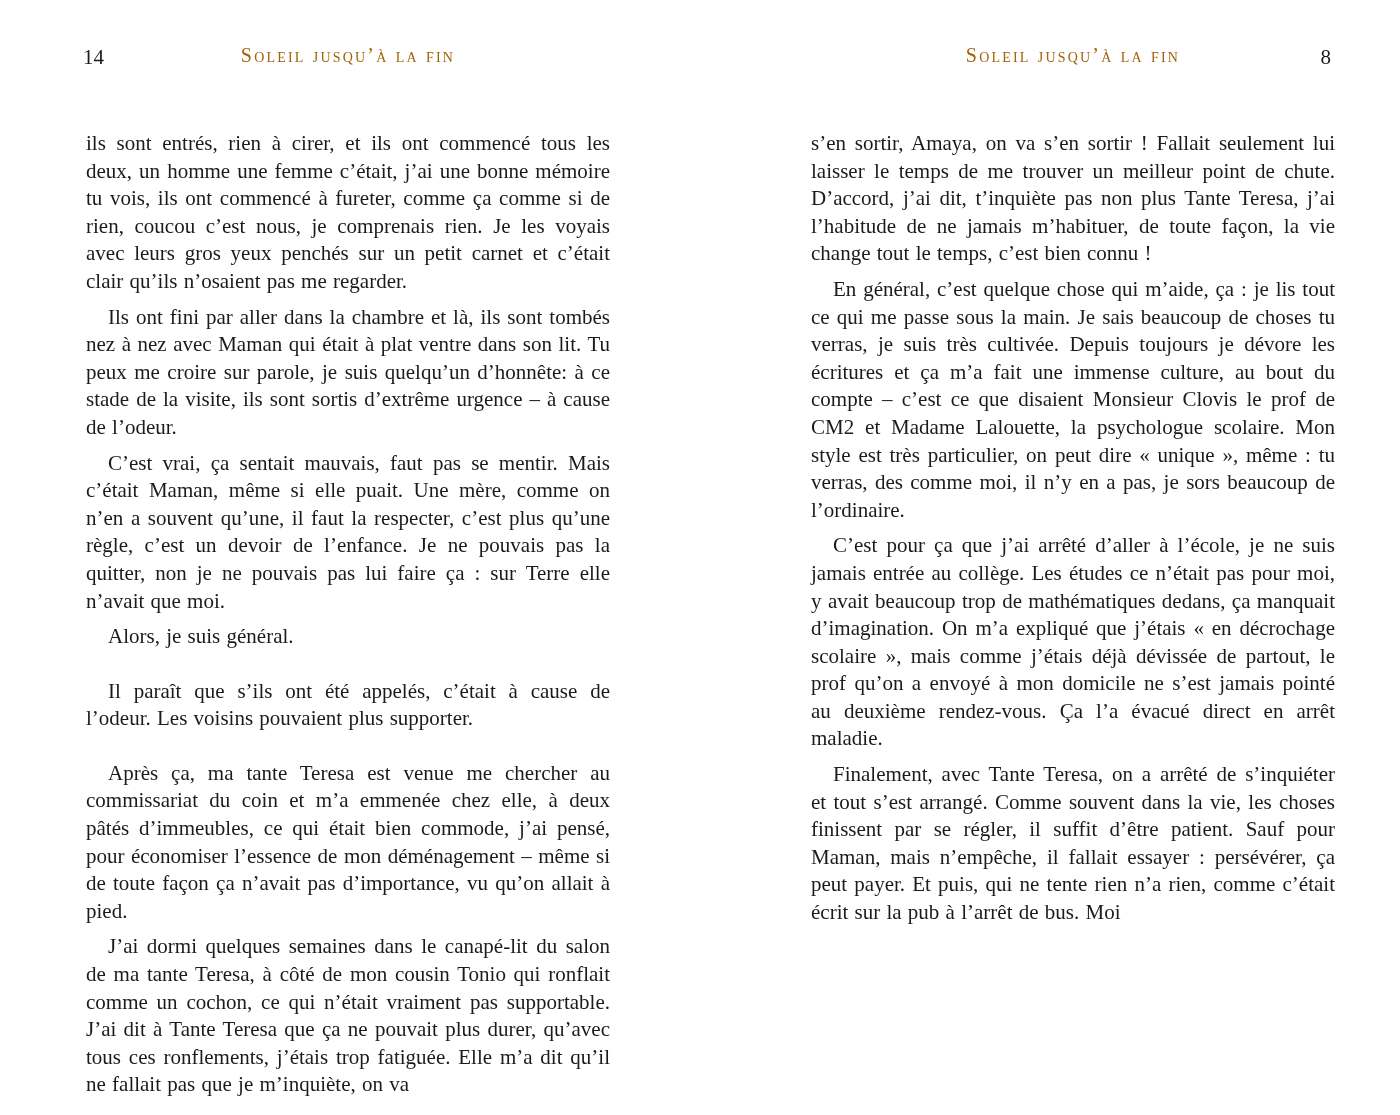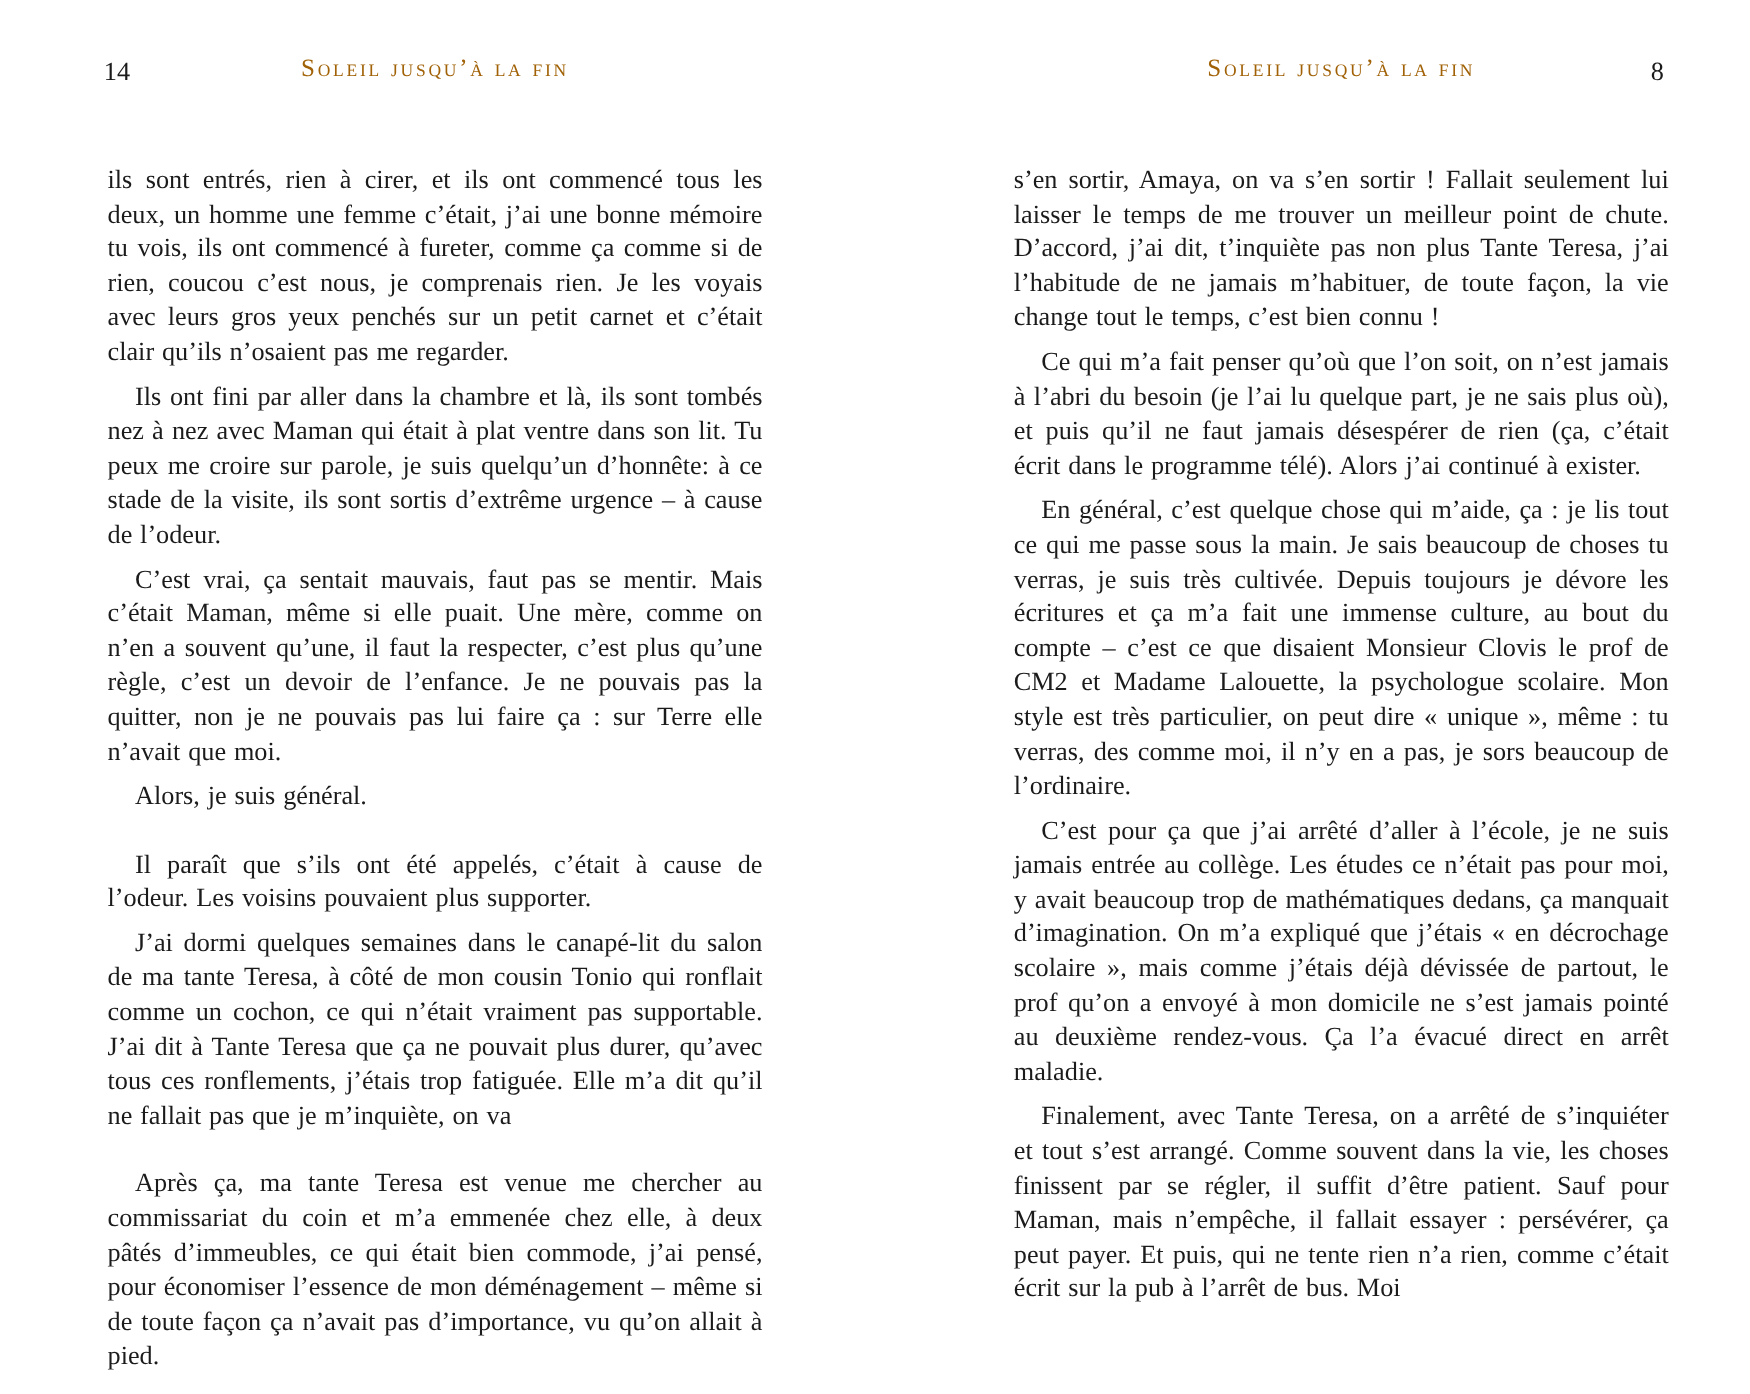--- a/index.html
+++ b/index.html
@@ -79,32 +79,31 @@
     <div class="page-header">
       <span class="page-number">14</span>
       <span class="running-title">Soleil jusqu’à la fin</span>
     </div>
     <div class="page-body">
         <p class="para">ils sont entrés, rien à cirer, et ils ont commencé tous les deux, un homme une femme c’était, j’ai une bonne mémoire tu vois, ils ont commencé à fureter, comme ça comme si de rien, coucou c’est nous, je comprenais rien. Je les voyais avec leurs gros yeux penchés sur un petit carnet et c’était clair qu’ils n’osaient pas me regarder.</p>
         <p class="para indent">Ils ont fini par aller dans la chambre et là, ils sont tombés nez à nez avec Maman qui était à plat ventre dans son lit. Tu peux me croire sur parole, je suis quelqu’un d’honnête: à ce stade de la visite, ils sont sortis d’extrême urgence – à cause de l’odeur.</p>
         <p class="para indent">C’est vrai, ça sentait mauvais, faut pas se mentir. Mais c’était Maman, même si elle puait. Une mère, comme on n’en a souvent qu’une, il faut la respecter, c’est plus qu’une règle, c’est un devoir de l’enfance. Je ne pouvais pas la quitter, non je ne pouvais pas lui faire ça&nbsp;: sur Terre elle n’avait que moi.</p>
         <p class="para indent">Alors, je suis général.</p>
         <p class="para indent space-before">Il paraît que s’ils ont été appelés, c’était à cause de l’odeur. Les voisins pouvaient plus supporter.</p>
+        <p class="para indent space-before">Après ça, ma tante Teresa est venue me chercher au commissariat du coin et m’a emmenée chez elle, à deux pâtés d’immeubles, ce qui était bien commode, j’ai pensé, pour économiser l’essence de mon déménagement – même si de toute façon ça n’avait pas d’importance, vu qu’on allait à pied.</p>
         <p class="para indent">J’ai dormi quelques semaines dans le canapé-lit du salon de ma tante Teresa, à côté de mon cousin Tonio qui ronflait comme un cochon, ce qui n’était vraiment pas supportable. J’ai dit à Tante Teresa que ça ne pouvait plus durer, qu’avec tous ces ronflements, j’étais trop fatiguée. Elle m’a dit qu’il ne fallait pas que je m’inquiète, on va</p>
-        <p class="para indent space-before">Après ça, ma tante Teresa est venue me chercher au commissariat du coin et m’a emmenée chez elle, à deux pâtés d’immeubles, ce qui était bien commode, j’ai pensé, pour économiser l’essence de mon déménagement – même si de toute façon ça n’avait pas d’importance, vu qu’on allait à pied.</p>
       </div>
   </div>
 
   <div class="page page-right">
     <div class="page-header">
       <span class="running-title">Soleil jusqu’à la fin</span>
       <span class="page-number">8</span>
     </div>
     <div class="page-body">
         <p class="para">s’en sortir, Amaya, on va s’en sortir&nbsp;! Fallait seulement lui laisser le temps de me trouver un meilleur point de chute. D’accord, j’ai dit, t’inquiète pas non plus Tante Teresa, j’ai l’habitude de ne jamais m’habituer, de toute façon, la vie change tout le temps, c’est bien connu&nbsp;!</p>
-        <p class="para indent">Ce qui m’a fait penser qu’où que l’on soit, on n’est jamais à l’abri du besoin (je l’ai lu quelque part, je ne sais plus où), et puis qu’il ne faut jamais désespérer de rien (ça, c’était écrit dans le programme télé). Alors j’ai continué à exister.</p>
         <p class="para indent">En général, c’est quelque chose qui m’aide, ça&nbsp;: je lis tout ce qui me passe sous la main. Je sais beaucoup de choses tu verras, je suis très cultivée. Depuis toujours je dévore les écritures et ça m’a fait une immense culture, au bout du compte – c’est ce que disaient Monsieur Clovis le prof de CM2 et Madame Lalouette, la psychologue scolaire. Mon style est très particulier, on peut dire «&nbsp;unique&nbsp;», même&nbsp;: tu verras, des comme moi, il n’y en a pas, je sors beaucoup de l’ordinaire.</p>
         <p class="para indent">C’est pour ça que j’ai arrêté d’aller à l’école, je ne suis jamais entrée au collège. Les études ce n’était pas pour moi, y avait beaucoup trop de mathématiques dedans, ça manquait d’imagination. On m’a expliqué que j’étais «&nbsp;en décrochage scolaire&nbsp;», mais comme j’étais déjà dévissée de partout, le prof qu’on a envoyé à mon domicile ne s’est jamais pointé au deuxième rendez-vous. Ça l’a évacué direct en arrêt maladie.</p>
         <p class="para indent">Finalement, avec Tante Teresa, on a arrêté de s’inquiéter et tout s’est arrangé. Comme souvent dans la vie, les choses finissent par se régler, il suffit d’être patient. Sauf pour Maman, mais n’empêche, il fallait essayer&nbsp;: persévérer, ça peut payer. Et puis, qui ne tente rien n’a rien, comme c’était écrit sur la pub à l’arrêt de bus. Moi</p>
       </div>
   </div>
 
 </div>
 
 </body></html>

